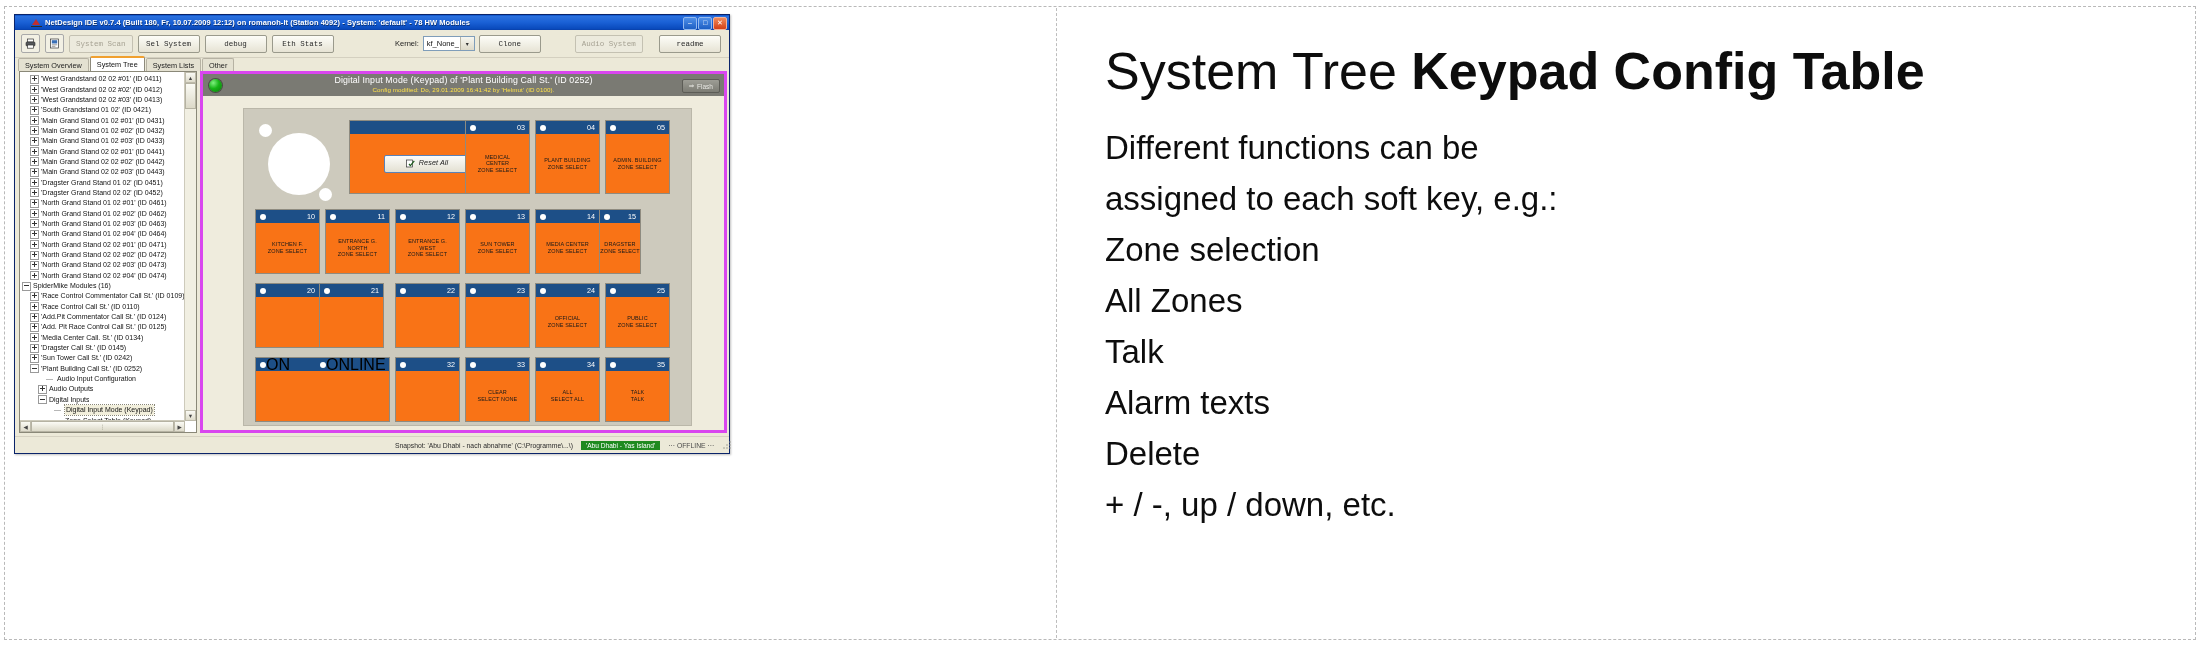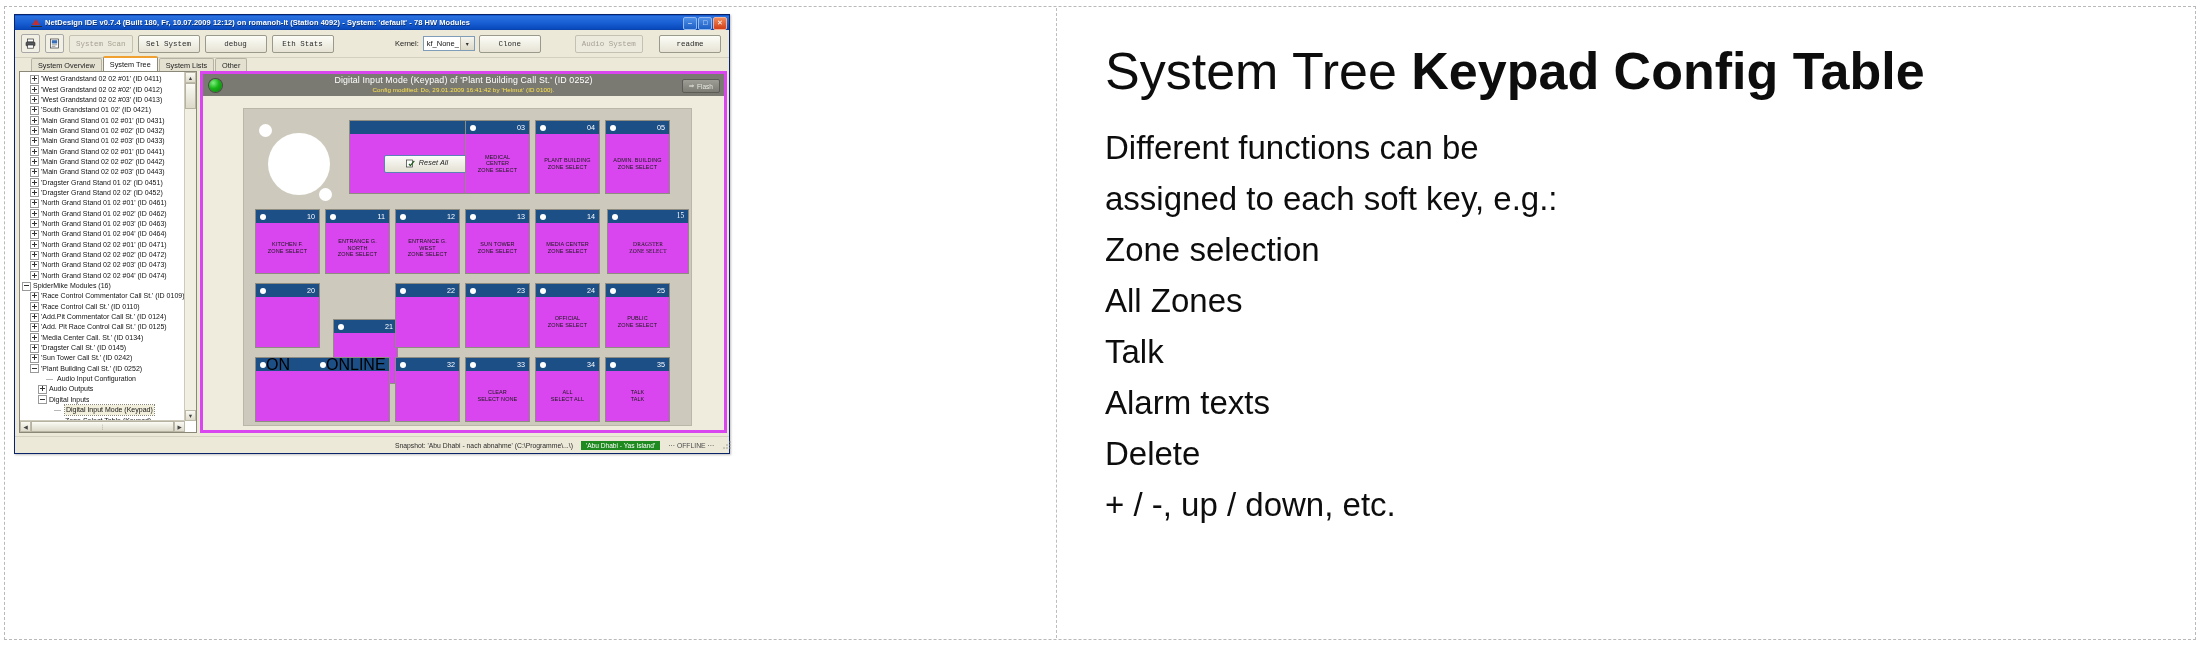--- a/index.html
+++ b/index.html
@@ -85,21 +85,21 @@
   #kernel-select .arrow{
     position:absolute;right:0;top:0;width:13px;height:13px;
     background:linear-gradient(to bottom,#f6f6f0,#ddd9c8);
     border-left:1px solid #b8b4a4;
     display:flex;align-items:center;justify-content:center;font-size:6px;color:#333;
   }
   #readme-btn{position:absolute;right:8px;}
   
   #tabrow{
     height:13px;background:#ece9d8;display:flex;align-items:flex-end;
-    padding-left:16px;gap:0px;position:relative;
+    padding-left:3px;gap:0px;position:relative;
   }
   .tab{
     height:12px;padding:0 6px;font-size:7.3px;color:#222;
     display:flex;align-items:center;
     border:1px solid #b6b2a3;border-bottom:none;
     border-radius:2px 2px 0 0;background:#e4e1d1;margin-right:1px;
   }
   .tab.active{
     background:#ffffff;color:#111;font-weight:normal;
     border-color:#8d8a7c;height:13px;border-top:2px solid #f0a030;padding-top:0;
@@ -188,21 +188,21 @@
   }
   #panel-body{
     flex:1 1 auto;background:#efecdd;position:relative;overflow:hidden;
   }
   
   #keypad{
     position:absolute;left:40px;top:12px;width:449px;height:318px;
     background:#cdcabd;border:1px solid #bab7a9;box-sizing:border-box;
   }
   .key{
-    background:#d946ef;border:1px solid #8e8b80;box-sizing:border-box;
+    background:#f97316;border:1px solid #8e8b80;box-sizing:border-box;
     position:relative;display:flex;flex-direction:column;
   }
   .key .kbar{
     height:13px;background:#1d4f87;display:flex;align-items:center;
     padding:0 4px;flex:0 0 auto;position:relative;
   }
   .key .kled{
     width:6px;height:6px;border-radius:50%;background:#ffffff;flex:0 0 auto;
   }
   .key .knum{
@@ -590,38 +590,38 @@
                 <div class="key" style="position: absolute; left: 291px; top: 100px; width: 65px; height: 65px;">
                   <div class="kbar">
                     <span class="kled"></span>
                     <span class="knum">14</span>
                   </div>
                   <div class="ktext">
                     <span class="ln">MEDIA CENTER</span>
                     <span class="ln">ZONE SELECT</span>
                   </div>
                 </div>
-                <div class="key" style="position: absolute; left: 363px; top: 100px; width: 82px; height: 65px; font-family: Liberation Serif, serif;">
+                <div class="key" style="position: absolute; left: 355px; top: 100px; width: 42px; height: 65px;">
                   <div class="kbar">
                     <span class="kled"></span>
                     <span class="knum">15</span>
                   </div>
                   <div class="ktext">
                     <span class="ln">DRAGSTER</span>
                     <span class="ln">ZONE SELECT</span>
                   </div>
                 </div>
                 <div class="key" style="position: absolute; left: 11px; top: 174px; width: 65px; height: 65px;">
                   <div class="kbar">
                     <span class="kled"></span>
                     <span class="knum">20</span>
                   </div>
                   <div class="ktext"></div>
                 </div>
-                <div class="key" style="position: absolute; left: 89px; top: 174px; width: 65px; height: 65px; margin-top: 36px;">
+                <div class="key" style="position: absolute; left: 75px; top: 174px; width: 65px; height: 65px;">
                   <div class="kbar">
                     <span class="kled"></span>
                     <span class="knum">21</span>
                   </div>
                   <div class="ktext"></div>
                 </div>
                 <div class="key" style="position: absolute; left: 151px; top: 174px; width: 65px; height: 65px;">
                   <div class="kbar">
                     <span class="kled"></span>
                     <span class="knum">22</span>

